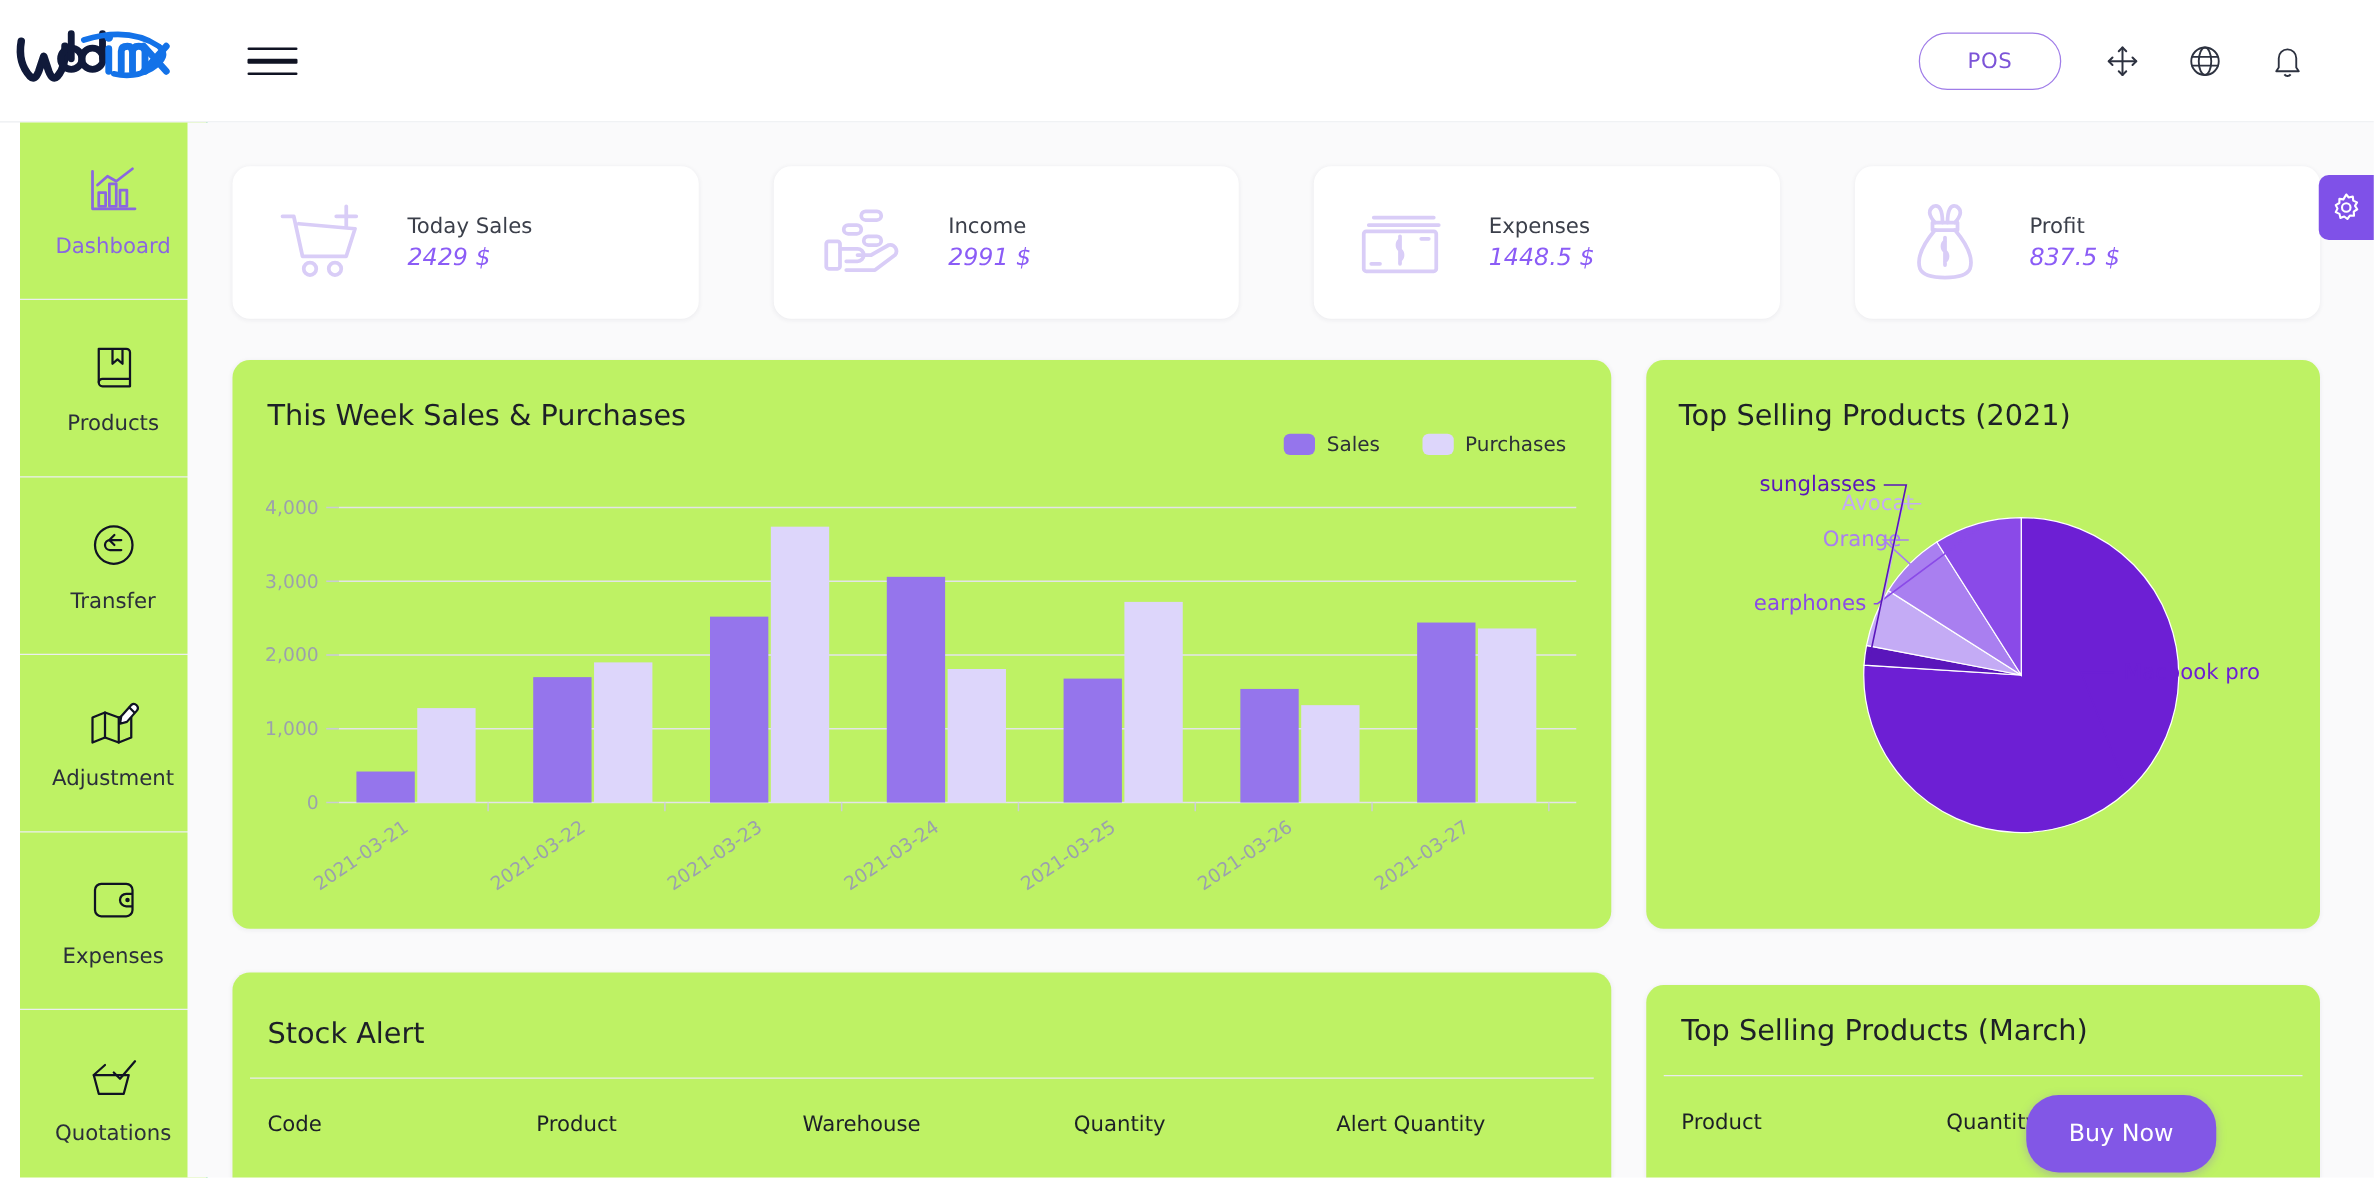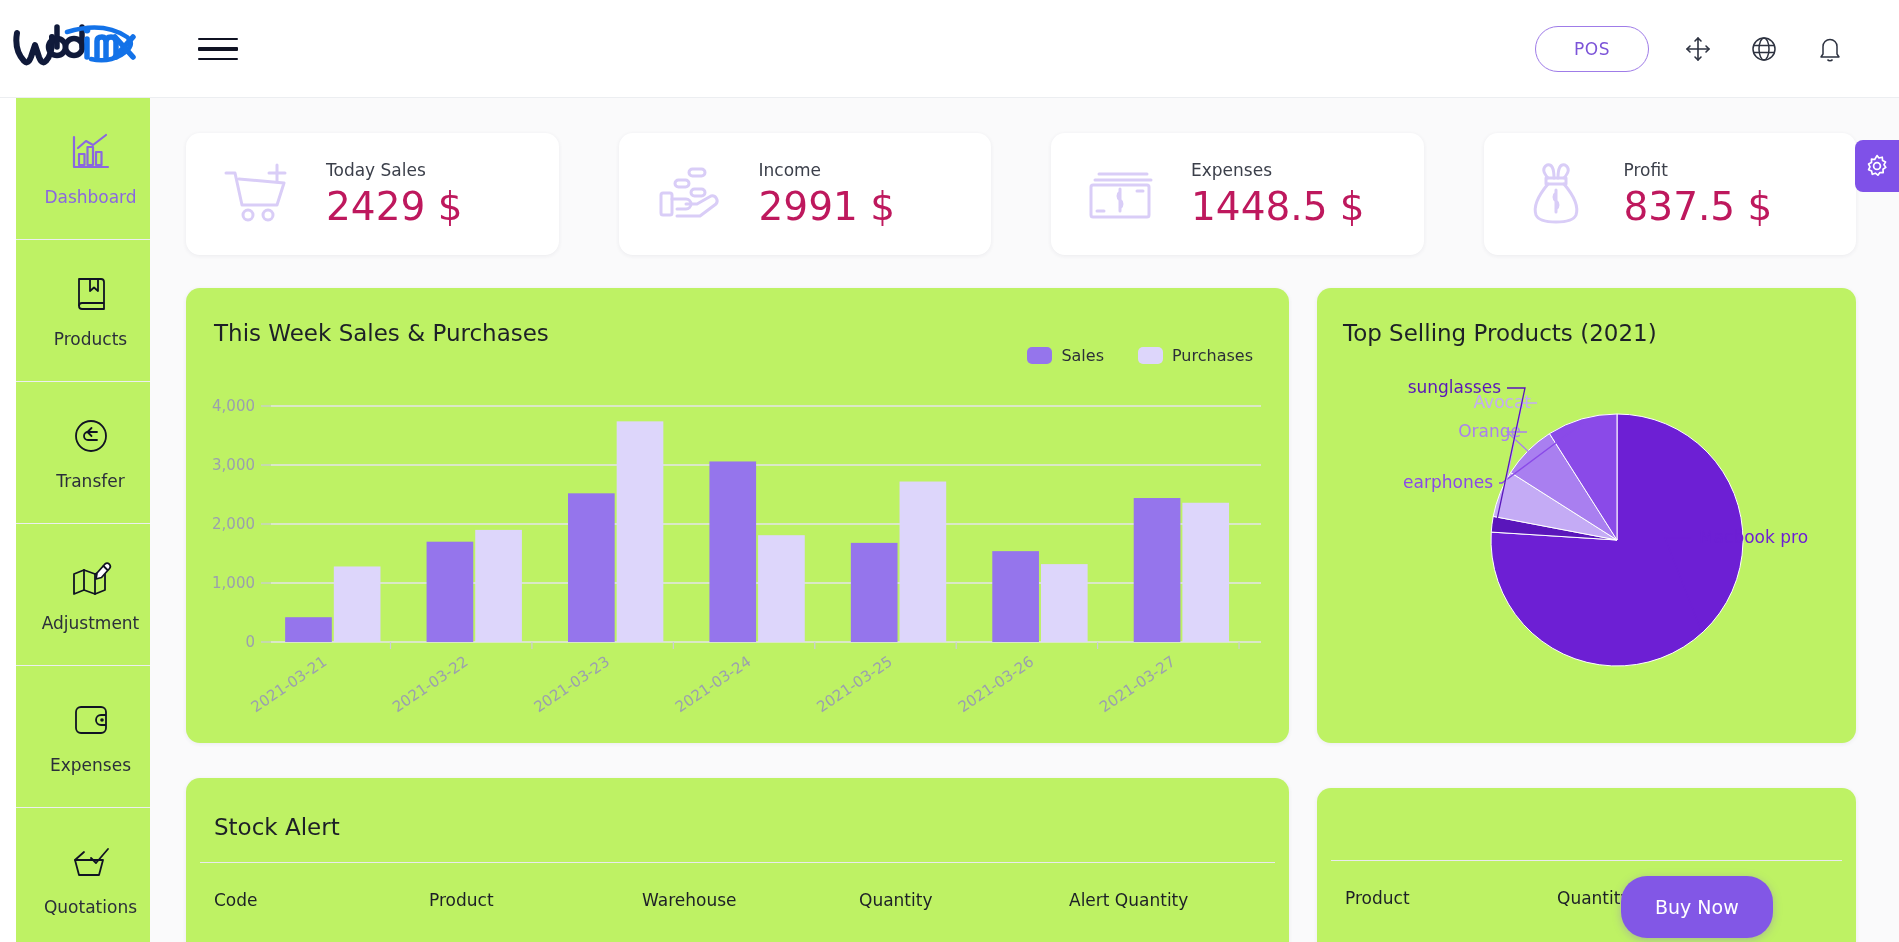--- a/index.html
+++ b/index.html
@@ -83,21 +83,21 @@
     background: #ffffff;
     border-radius: 14px;
     box-shadow: 0 1px 4px rgba(40,40,70,.07);
     display: flex; align-items: center;
     padding-left: 30px;
     gap: 24px;
   }
   .stat-icon { width: 86px; height: 72px; display:flex; align-items:center; justify-content:center; flex-shrink: 0; }
   .stat-text { display: flex; flex-direction: column; gap: 4px; }
   .stat-label { font-size: 17px; color: #3b3f4a; }
-  .stat-value { font-size: 39px; color: #be185d; font-weight: 400; }
+  .stat-value { font-size: 19px; color: #8b5cf6; font-weight: 400; font-style: italic; }
   
   .panel {
     position: absolute;
     background: #bef264;
     border-radius: 14px;
     box-shadow: 0 1px 4px rgba(40,40,70,.07);
   }
   .panel-title { font-size: 23px; color: #1d2027; font-weight: 400; }
   #bar-panel  { top: 190px; left: 36px;   width: 1103px; height: 455px; }
   #pie-panel  { top: 190px; left: 1167px; width: 539px;  height: 455px; }
@@ -418,20 +418,21 @@
     <div class="stock-cols">
       <span style="width:215px">Code</span>
       <span style="width:213px">Product</span>
       <span style="width:217px">Warehouse</span>
       <span style="width:210px">Quantity</span>
       <span>Alert Quantity</span>
     </div>
   </div>
 
   <div class="panel" id="top-panel">
+    <div class="panel-title top-head">Top Selling Products (March)</div>
     <div class="top-div"></div>
     <div class="top-cols">
       <span style="width:212px">Product</span>
       <span>Quantity</span>
     </div>
     <button class="buy-now">Buy Now</button>
   </div>
 </div>
 
 <div class="gear-tab">

